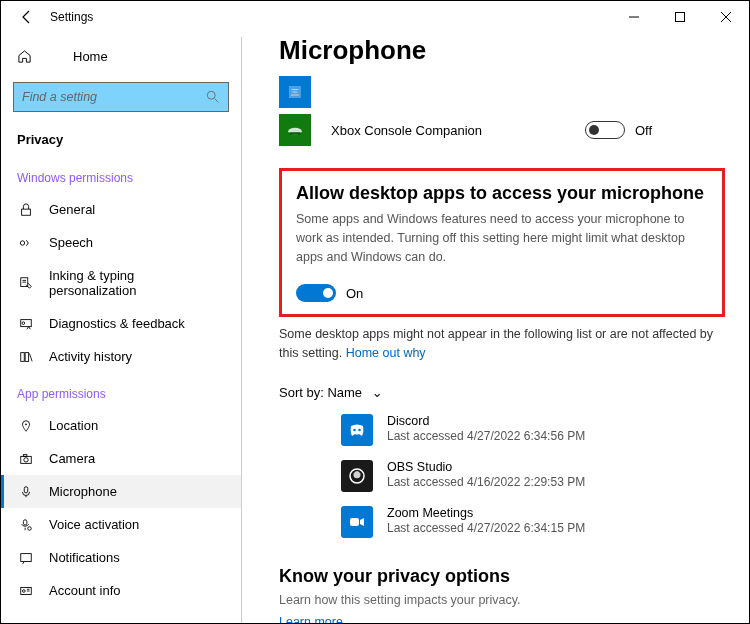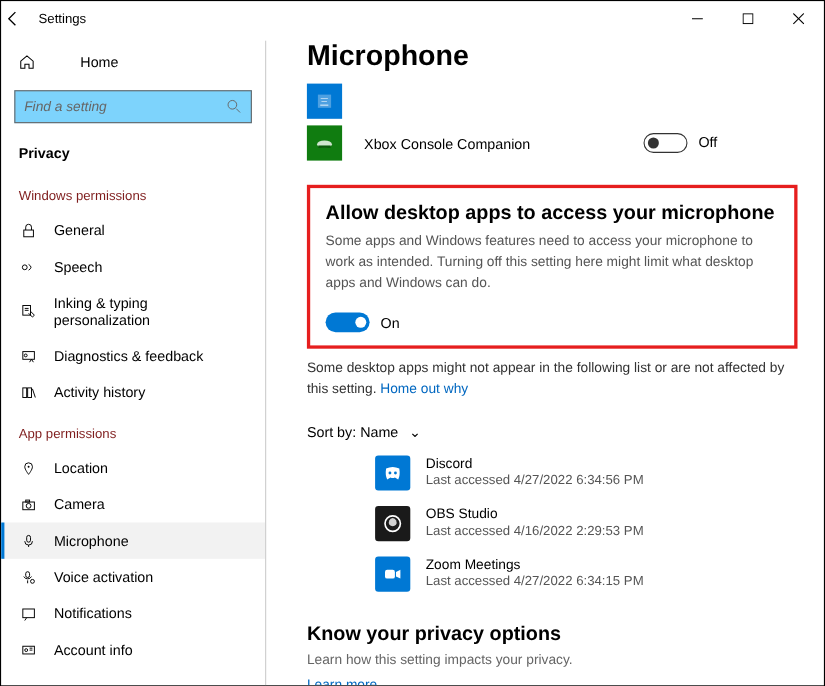--- a/index.html
+++ b/index.html
@@ -1,29 +1,29 @@
 <!DOCTYPE html>
 <html><head>
 <meta charset="utf-8">
 <style>
 * { margin: 0; padding: 0; box-sizing: border-box; font-family: "Segoe UI", Arial, sans-serif; }
 body { background: #fff; width: 750px; height: 624px; overflow: hidden; position: relative; border: 1px solid #000; }
-.titlebar { height: 32px; display: flex; align-items: center; padding: 0 0; }
+.titlebar { height: 32px; display: flex; align-items: center; padding: 0 15px; }
 .titlebar .back { font-size: 14px; color: #000; padding: 4px; }
 .titlebar .title { font-size: 12px; margin-left: 12px; }
 .winbtns { position: absolute; right: 0; top: 0; display: flex; }
 .winbtns div { width: 46px; height: 32px; display: flex; align-items: center; justify-content: center; font-size: 12px; }
 .sidebar { position: absolute; left: 0; top: 32px; width: 240px; bottom: 0; padding: 8px 0; }
 .homebtn { display: flex; align-items: center; padding: 8px 16px; font-size: 13px; gap: 24px; }
 .homebtn .icon { width: 18px; margin-right: 14px; }
 .searchbox { margin: 10px 12px; height: 30px; border: 1px solid #666; background: #7dd3fc; display: flex; align-items: center; padding: 0 8px; }
 .searchbox input { border: none; outline: none; flex: 1; font-size: 12.5px; background: transparent; font-style: italic; color: #666; }
 .searchbox input::placeholder { font-style: italic; color: #666; }
 .category { font-size: 13px; font-weight: 600; padding: 10px 16px; }
-.group-header { font-size: 12px; color: #7f1d1d; padding: 14px 16px 8px; }
+.group-header { font-size: 12px; color: #8b5cf6; padding: 14px 16px 8px; }
 .navitem { display: flex; align-items: center; padding: 9px 16px; font-size: 13px; cursor: pointer; }
 .navitem.active { border-left: 3px solid #0078d4; padding-left: 13px; background: #f2f2f2; }
 .navitem .icon { width: 18px; margin-right: 14px; display: flex; align-items: center; justify-content: center; }
 .divider { position: absolute; left: 240px; top: 36px; bottom: 0; width: 1px; background: #ccc; }
 .content { position: absolute; left: 254px; top: 34px; right: 0; bottom: 0; padding: 0 24px; overflow: hidden; }
 .heading { font-size: 26px; font-weight: 600; margin-bottom: 10px; }
 .apprrow { display: flex; align-items: center; margin: 6px 0; }
 .appicon { width: 32px; height: 32px; background: #0078d4; margin-right: 20px; display: flex; align-items: center; justify-content: center; color: #fff; font-size: 11px; }
 .appicon.green { background: #107c10; }
 .appname { font-size: 13px; flex: 1; }

